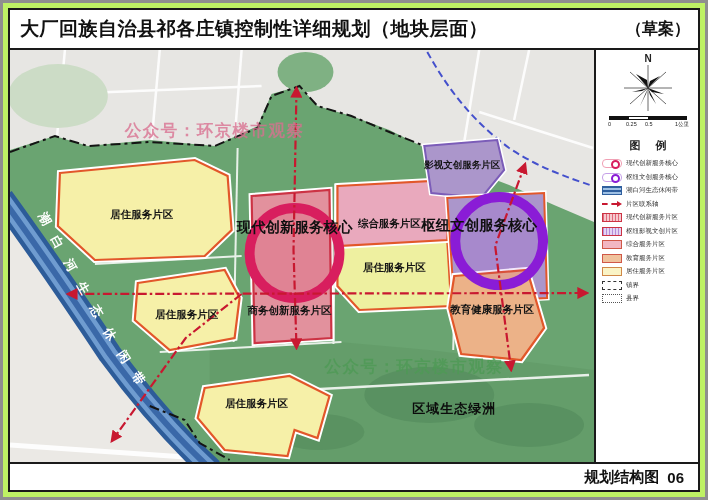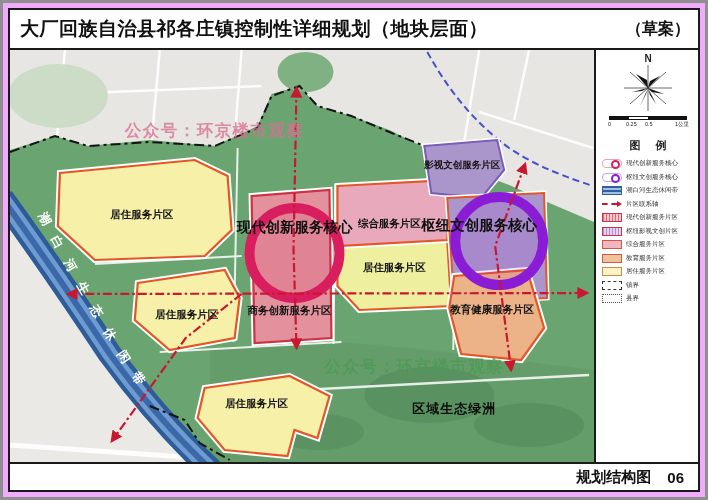--- a/index.html
+++ b/index.html
@@ -1,18 +1,18 @@
 <!DOCTYPE html>
 <html><head>
 <meta charset="utf-8">
 <style>
   html,body{margin:0;padding:0;}
   body{width:708px;height:500px;font-family:"Liberation Sans","DejaVu Sans",sans-serif;}
   .page{width:708px;height:500px;background:#8f8f8f;padding:3px;box-sizing:border-box;}
-  .paper{background:#f0abfc;width:100%;height:100%;padding:5px;box-sizing:border-box;}
+  .paper{background:#bef264;width:100%;height:100%;padding:5px;box-sizing:border-box;}
   .frame{border:2px solid #1a1a1a;height:100%;box-sizing:border-box;display:flex;flex-direction:column;background:#fff;}
   .titlebar{height:40px;border-bottom:2px solid #1a1a1a;display:flex;align-items:center;justify-content:space-between;padding:0 8px 0 10px;box-sizing:border-box;}
   .title-main{font-size:19px;font-weight:bold;color:#111;letter-spacing:.5px;}
   .title-draft{font-size:16px;font-weight:bold;color:#111;margin-left:12px;}
   .maprow{flex:1;display:flex;min-height:0;}
   .mappanel{flex:1;position:relative;min-width:0;background:#e7e6e3;}
   .mappanel svg{display:block;width:100%;height:100%;}
   .legend{width:104px;border-left:2px solid #1a1a1a;background:#fff;box-sizing:border-box;padding:4px 4px 0 6px;overflow:hidden;}
   .north-n{text-align:center;font-size:10px;font-weight:bold;color:#222;line-height:10px;}
   .compass{display:block;margin:0 auto;}
@@ -33,21 +33,21 @@
   .ic-axis{height:7px;}
   .ic-axis::before{content:"";position:absolute;left:0;top:2px;width:15px;border-top:2px dashed #c81830;}
   .ic-axis::after{content:"";position:absolute;right:0;top:0;border-left:5px solid #c81830;border-top:3.5px solid transparent;border-bottom:3.5px solid transparent;}
   .ic-hatch-r{border:1.5px solid #cc3344;background:repeating-linear-gradient(90deg,#e06a7a 0 1px,#f6c9cf 1px 3px);}
   .ic-hatch-p{border:1.5px solid #cc3344;background:repeating-linear-gradient(90deg,#b58cd8 0 1px,#e4d4f2 1px 3px);}
   .ic-pink{border:1.5px solid #d05848;background:#f2b6c2;}
   .ic-orange{border:1.5px solid #d05848;background:#f0c29c;}
   .ic-yellow{border:1.5px solid #d08848;background:#faf4c6;}
   .ic-town{border:1.2px dashed #333;background:#fff;}
   .ic-county{border:1.2px dotted #555;background:#fff;}
-  .footer{height:26px;border-top:2px solid #1a1a1a;display:flex;align-items:center;justify-content:flex-end;gap:16px;padding-right:14px;font-size:15px;font-weight:bold;color:#111;}
+  .footer{height:26px;border-top:2px solid #1a1a1a;display:flex;align-items:center;justify-content:flex-end;gap:8px;padding-right:14px;font-size:15px;font-weight:bold;color:#111;}
   
   .zl{font:bold 10.5px "Liberation Sans","DejaVu Sans",sans-serif;fill:#141414;text-anchor:middle;}
   .zl-s{font-size:9.5px;}
   .cl{font:bold 14.5px "Liberation Sans","DejaVu Sans",sans-serif;fill:#101010;text-anchor:middle;}
   .oasis{font:bold 13px "Liberation Sans","DejaVu Sans",sans-serif;fill:#0c0c0c;text-anchor:middle;letter-spacing:1px;}
   .wm{font:bold 16.5px "Liberation Sans","DejaVu Sans",sans-serif;letter-spacing:1.5px;opacity:.78;text-anchor:middle;}
   .rivertxt{font:bold 12.5px "Liberation Sans","DejaVu Sans",sans-serif;fill:#fff;letter-spacing:14px;}
 </style>
 </head>
 <body>

